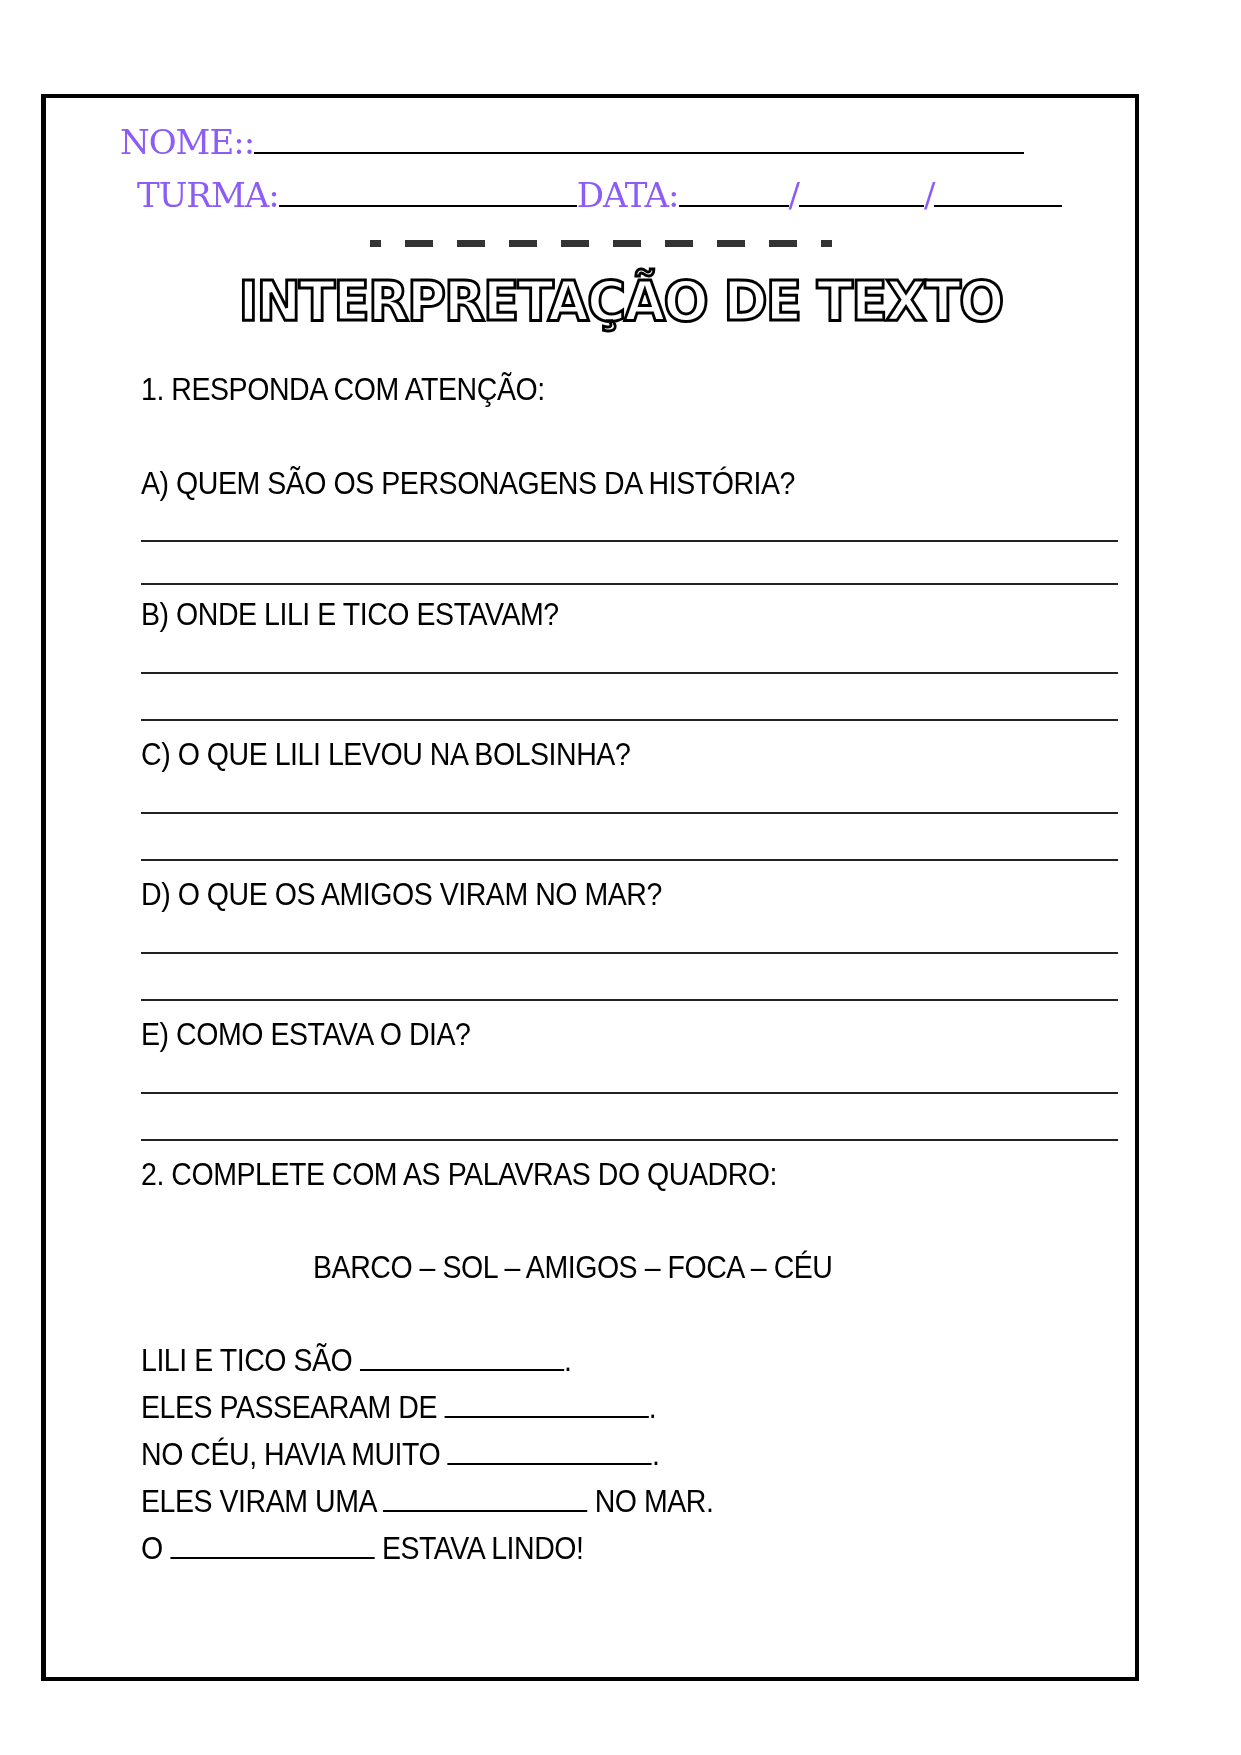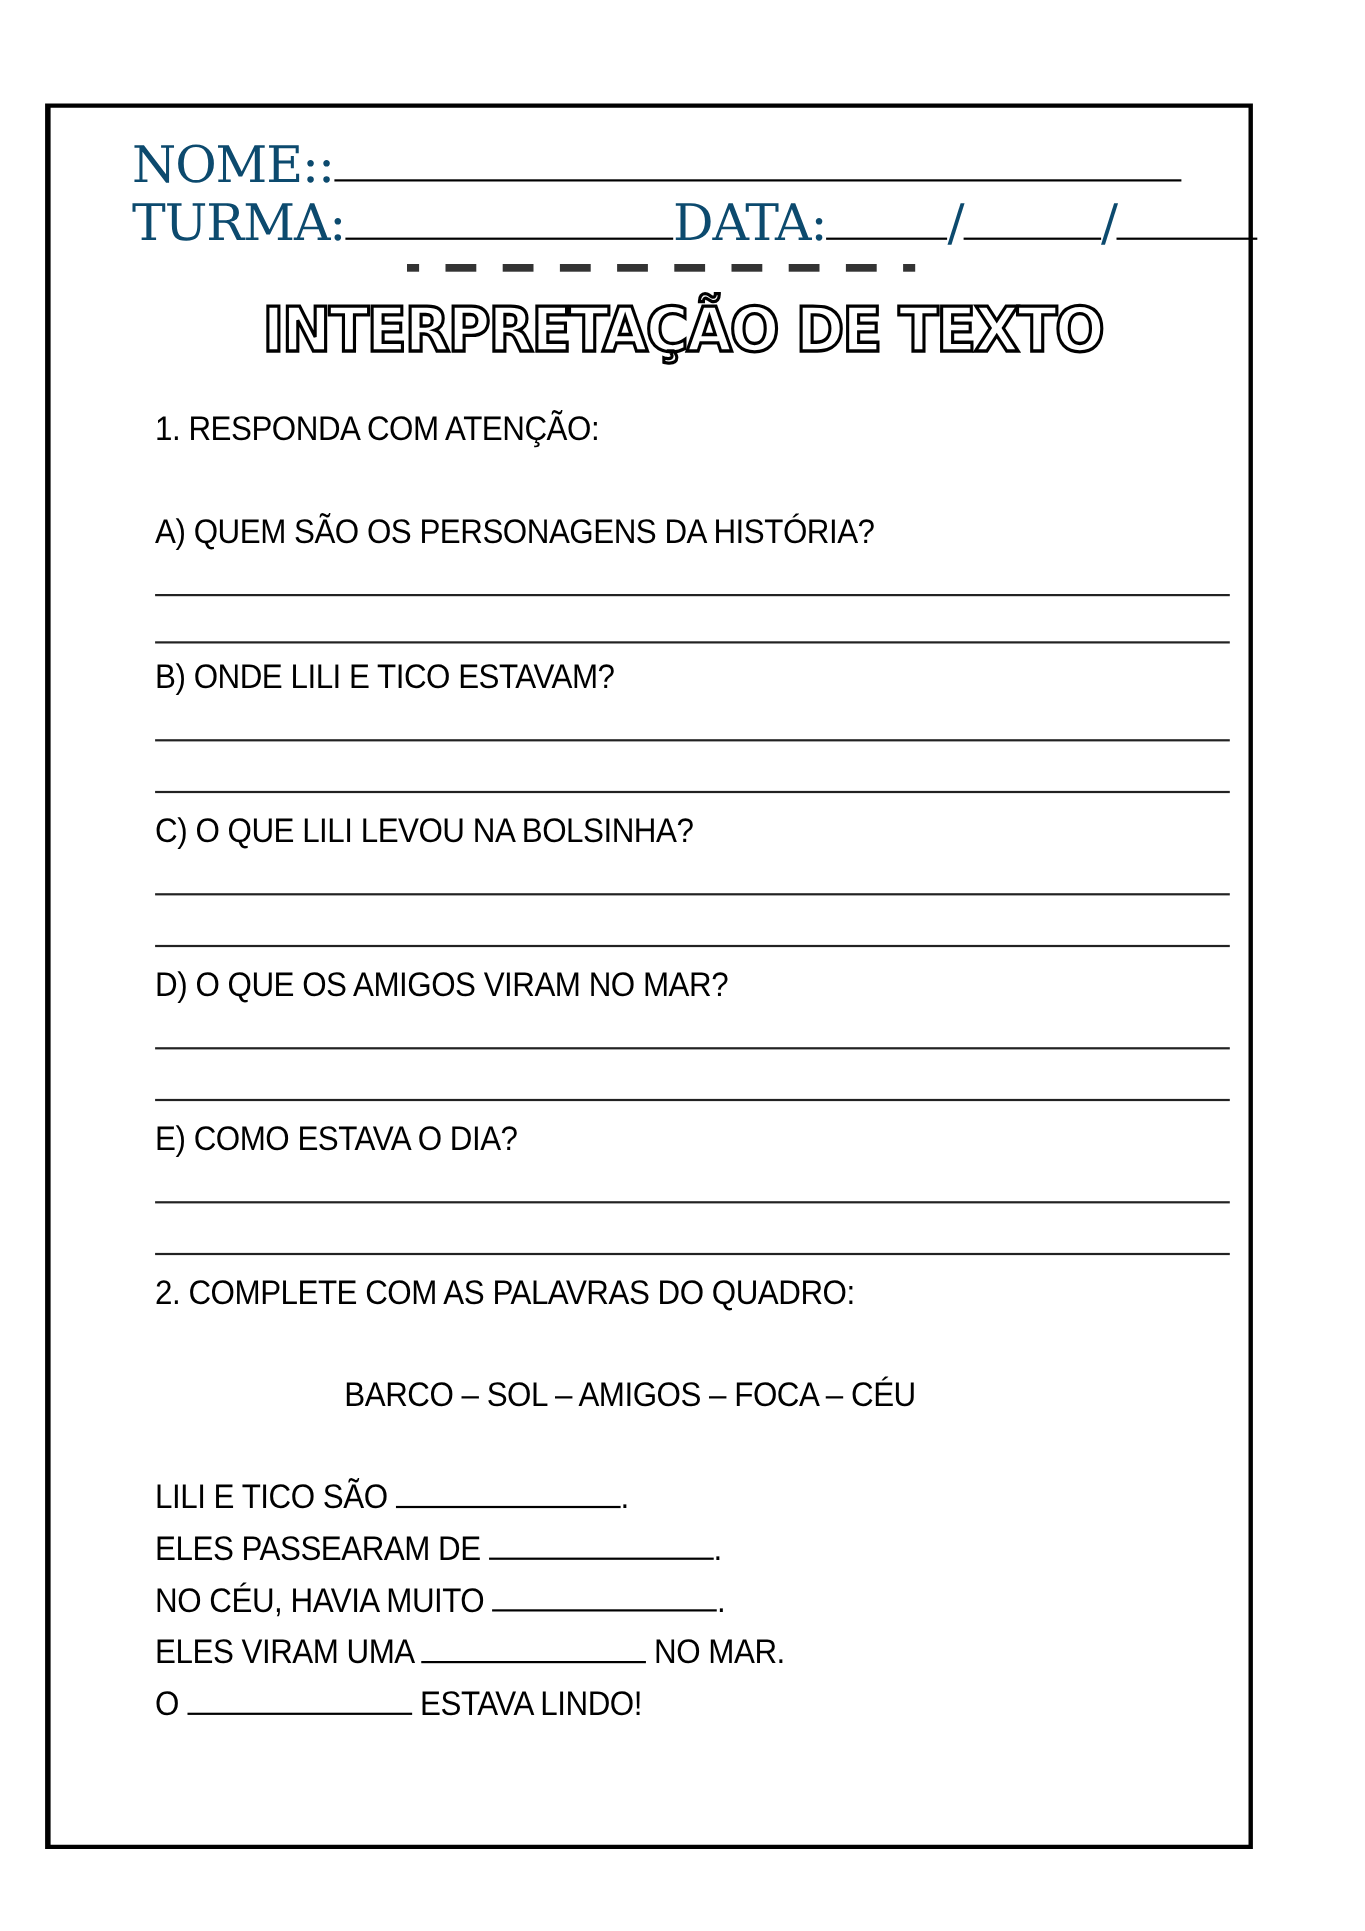--- a/index.html
+++ b/index.html
@@ -4,21 +4,21 @@
   <style>
     html, body { margin: 0; padding: 0; background: #ffffff; }
     body { width: 1241px; height: 1755px; position: relative; overflow: hidden; }
     .sheet {
       position: absolute; left: 41px; top: 94px;
       width: 1098px; height: 1587px;
       border: 4px solid #000; border-left-width: 5px;
       box-sizing: border-box;
     }
     .abs { position: absolute; white-space: nowrap; }
-    .serif { font-family: "DejaVu Serif", "Liberation Serif", serif; color: #0c4a6e; font-size: 46px; letter-spacing: -1px; }
+    .serif { font-family: "DejaVu Serif", "Liberation Serif", serif; color: #8b5cf6; font-size: 34px; letter-spacing: -1px; }
     .uline { display: inline-block; border-bottom: 2px solid #000; height: 28px; vertical-align: baseline; }
     .dashes { left: 370px; top: 240px; display: flex; gap: 24px; align-items: center; }
     .dash { height: 7px; background: #333; width: 28px; }
     .dash.short { width: 11px; }
     .title {
       left: 0; width: 1241px; top: 268px; text-align: center;
       font-family: "DejaVu Sans", sans-serif; font-weight: bold; font-size: 56px;
       color: #fff; -webkit-text-stroke: 3px #000; letter-spacing: -2px;
       transform: scaleX(0.95);
     }
@@ -27,21 +27,21 @@
     .blank { display: inline-block; border-bottom: 2px solid #000; width: 222px; height: 24px; }
   </style>
 </head>
 <body>
 
 <div class="sheet"></div>
 
 <div class="abs serif" style="left:120px; top:122px;">
   <span>NOME::</span><span class="uline" style="width:770px;"></span>
 </div>
-<div class="abs serif" style="left:120px; top:175px;">
+<div class="abs serif" style="left:137px; top:175px;">
   <span>TURMA:</span><span class="uline" style="width:298px;"></span><span>DATA:</span><span class="uline" style="width:110px;"></span><span>/</span><span class="uline" style="width:125px;"></span><span>/</span><span class="uline" style="width:128px;"></span>
 </div>
 
 <div class="abs dashes">
   <span class="dash short"></span>
   <span class="dash"></span>
   <span class="dash"></span>
   <span class="dash"></span>
   <span class="dash"></span>
   <span class="dash"></span>

